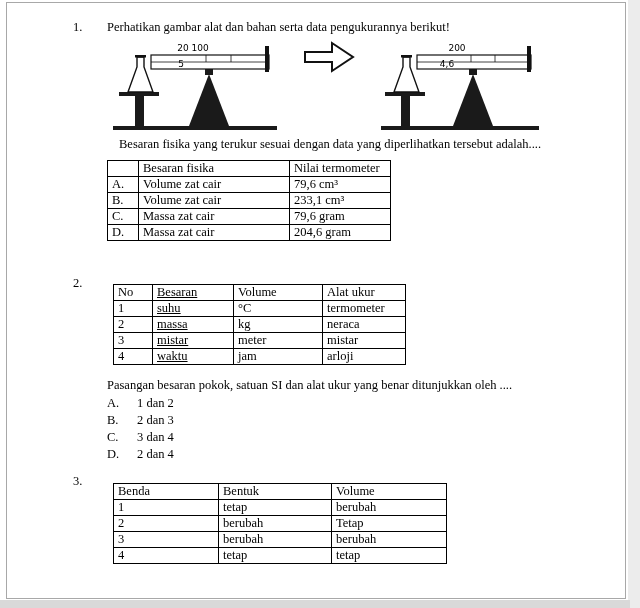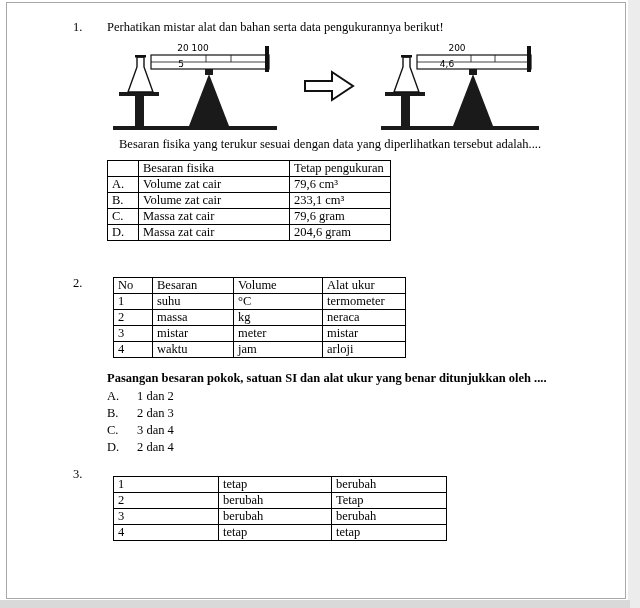--- a/index.html
+++ b/index.html
@@ -17,60 +17,60 @@
     position:absolute; left:6px; top:2px; width:620px; height:597px;
     background:#fff; border:1px solid #a8a8a8; box-sizing:border-box;
     overflow:hidden;
   }
   .content { padding:16px 54px 0 66px; font-size:12.5px; line-height:16px; }
   .question { display:flex; align-items:flex-start; }
   .q-num { width:34px; flex-shrink:0; }
   .q-body { flex:1; min-width:0; }
   .q-intro { margin:0; }
   .q-text { margin:4px 0 8px 12px; text-align:justify; }
-  .figure { display:flex; align-items:center; gap:24px; margin:5px 0 3px 4px; height:92px; }
+  .figure { display:flex; gap:24px; margin:5px 0 3px 4px; height:92px; }
   .figure svg { display:block; }
   svg text { font-family:"DejaVu Sans", sans-serif; font-size:9px; fill:#000; }
   table { border-collapse:collapse; font-size:12.5px; }
   td { border:1px solid #000; padding:0 4px; height:15px; line-height:15px; vertical-align:top; white-space:nowrap; }
   .tbl1 { margin:0 0 18px 0; }
   .tbl1 .c-opt { width:22px; }
   .tbl1 .c-bes { width:142px; }
   .tbl1 .c-nil { width:92px; white-space:normal; line-height:14px; }
-  .tbl2 { margin:2px 0 12px 6px; }
+  .tbl2 { margin:9px 0 12px 6px; }
   .tbl2 .c0 { width:30px; }
-  .tbl2 .c1 { width:72px; }
+  .tbl2 .c1 { width:72px;text-decoration:underline; }
   .tbl2 .c2 { width:80px; }
   .tbl2 .c3 { width:74px; }
   .tbl3 { margin:10px 0 0 6px; }
   .tbl3 .c0 { width:96px; }
   .tbl3 .c1 { width:104px; }
   .tbl3 .c2 { width:106px; }
   .options { margin-top:2px; }
   .option { display:flex; line-height:17px; }
   .opt-letter { width:30px; flex-shrink:0; }
-  .q2-question { margin:12px 0 0 0;font-weight:bold; }
+  .q2-question { margin:12px 0 0 0; }
   .sect { margin-bottom:0; }
   .sect2 { margin-top:16px; }
   .sect3 { margin-top:10px; }
 </style>
 </head>
 <body>
 
 <div class="scan">
   <div class="right-band"></div>
   <div class="bottom-band"></div>
 
   <div class="page">
     <div class="content">
 
       <div class="question sect">
         <div class="q-num">1.</div>
         <div class="q-body">
-          <p class="q-intro">Perhatikan mistar alat dan bahan serta data pengukurannya berikut!</p>
+          <p class="q-intro">Perhatikan gambar alat dan bahan serta data pengukurannya berikut!</p>
 
           <div class="figure">
 
             <svg width="168" height="92" viewBox="0 0 168 92">
               <rect x="2" y="86" width="164" height="4" fill="#1a1a1a"></rect>
               <rect x="24" y="56" width="9" height="30" fill="#1a1a1a"></rect>
               <rect x="8" y="52" width="40" height="4" fill="#1a1a1a"></rect>
               <path d="M17 52 L26 27 L26 17 L33 17 L33 27 L42 52 Z" fill="#ffffff" stroke="#111" stroke-width="1.4"></path>
               <rect x="24" y="15" width="11" height="2.5" fill="#111"></rect>
               <polygon points="98,34 78,86 118,86" fill="#1a1a1a"></polygon>
@@ -106,21 +106,21 @@
             </svg>
           </div>
 
           <p class="q-text">Besaran fisika yang terukur sesuai dengan data yang diperlihatkan tersebut adalah....</p>
 
           <table class="tbl1">
             <tbody>
                 <tr>
               <td class="c-opt"></td>
               <td class="c-bes">Besaran fisika</td>
-              <td class="c-nil">Tetap pengukuran</td>
+              <td class="c-nil">Nilai termometer</td>
             </tr>
             <tr>
               <td class="c-opt">A.</td>
               <td class="c-bes">Volume zat cair</td>
               <td class="c-nil">79,6 cm³</td>
             </tr>
             <tr>
               <td class="c-opt">B.</td>
               <td class="c-bes">Volume zat cair</td>
               <td class="c-nil">233,1 cm³</td>
@@ -201,20 +201,25 @@
           </div>
         </div>
       </div>
 
       <div class="question sect3">
         <div class="q-num">3.</div>
         <div class="q-body">
 
           <table class="tbl3">
             <tbody>
+                <tr>
+              <td class="c0">Benda</td>
+              <td class="c1">Bentuk</td>
+              <td class="c2">Volume</td>
+            </tr>
             <tr>
               <td class="c0">1</td>
               <td class="c1">tetap</td>
               <td class="c2">berubah</td>
             </tr>
             <tr>
               <td class="c0">2</td>
               <td class="c1">berubah</td>
               <td class="c2">Tetap</td>
             </tr>

